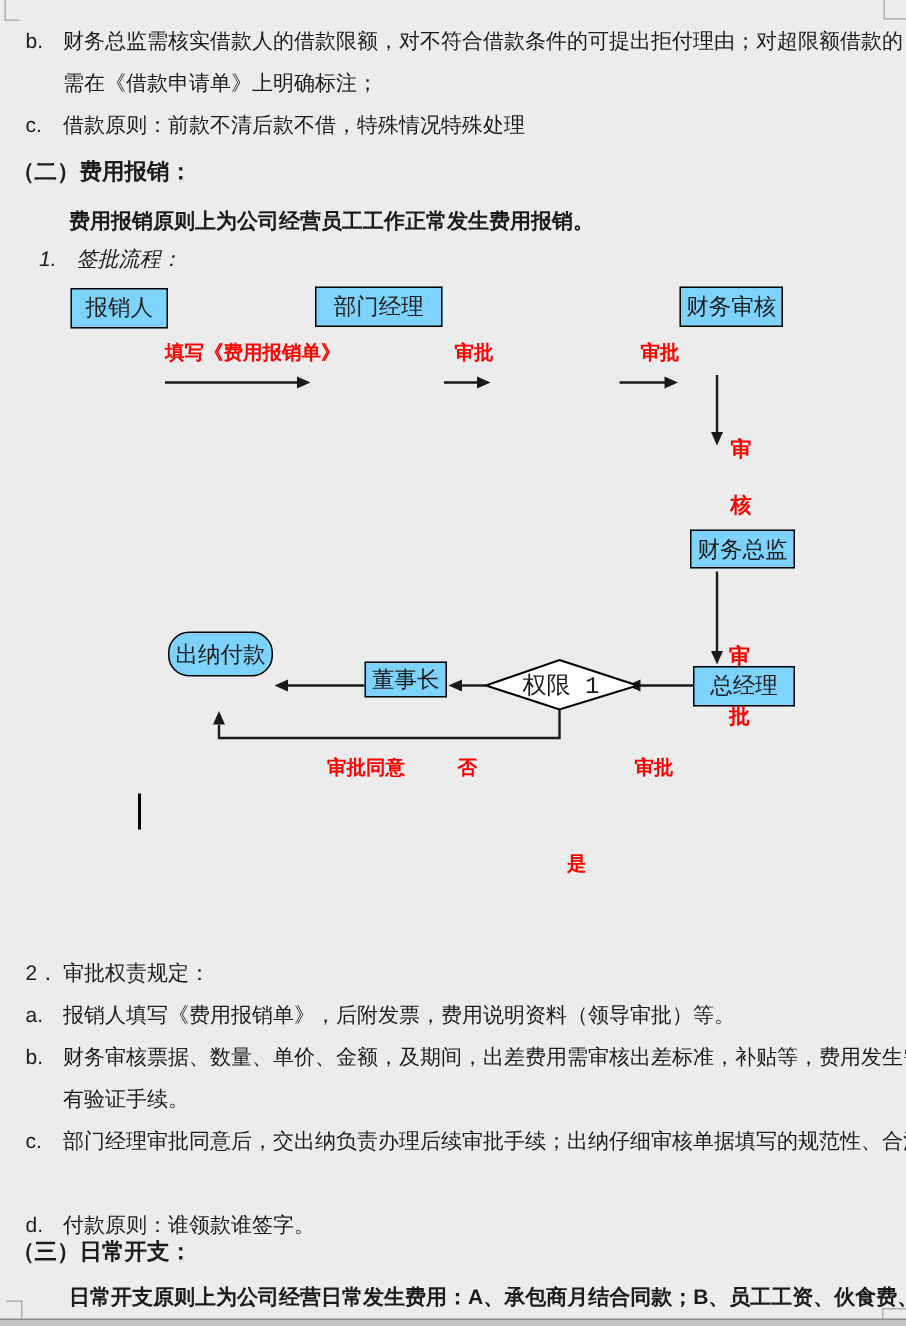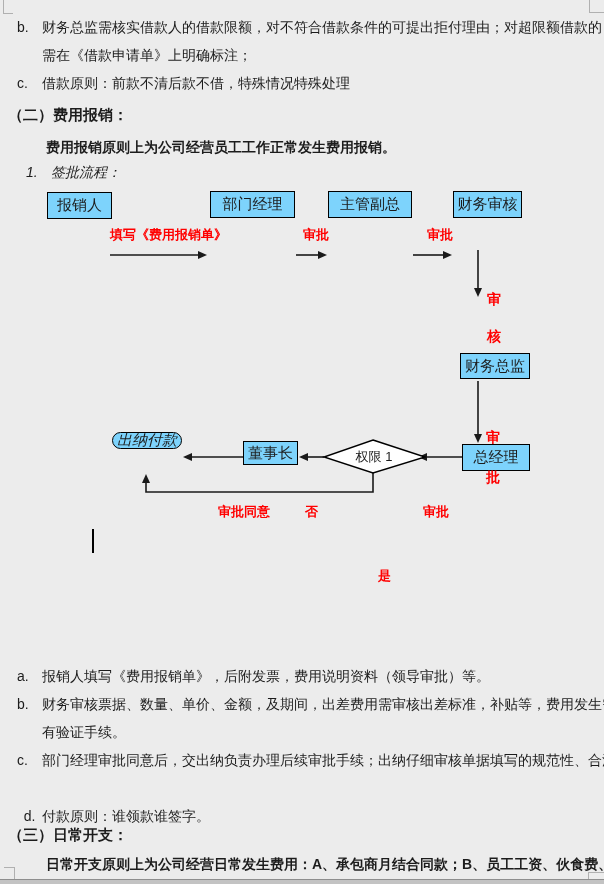--- a/index.html
+++ b/index.html
@@ -18,22 +18,22 @@
   .redlabel { position:absolute; font-size:13px; line-height:16px; color:#ff0000; font-weight:bold; white-space:nowrap; }
   .node {
     position:absolute;
     background:#7dd3fc;
     border:1.5px solid #000000;
     display:flex; align-items:center; justify-content:center;
     font-size:15px; white-space:nowrap;
   }
   .terminator { border-radius:14px; }
   .diamond-label {
-    position:absolute; font-size:13px; white-space:nowrap;
-    display:flex; align-items:center; justify-content:center;
+    position:absolute; font-size:16px; white-space:nowrap;
+    display:flex; align-items:center; justify-content:center;font-family:Liberation Mono, monospace;
   }
   svg.connectors { position:absolute; left:0; top:0; pointer-events:none; }
   .cropmark { position:absolute; }
   .cm-tl { left:3px;  top:0;      width:10px; height:14px; border-left:1px solid #b0b0b0; border-bottom:1px solid #b0b0b0; }
   .cm-tr { left:589px;top:0;      width:15px; height:13px; border-left:1px solid #b0b0b0; border-bottom:1px solid #b0b0b0; }
   .cm-bl { left:4px;  top:867px;  width:11px; height:12px; border-top:1px solid #b0b0b0; border-right:1px solid #b0b0b0; }
   .cm-br { left:588px;top:872px;  width:16px; height:8px;  border-top:1px solid #b0b0b0; border-left:1px solid #b0b0b0; }
   .page-gap { position:absolute; left:0; top:879px; width:604px; height:5px; background:#c3c3c3; border-top:1px solid #8e8e8e; }
   .text-cursor { position:absolute; left:92px; top:529px; width:2px; height:24px; background:#000; }
 </style>
@@ -81,44 +81,44 @@
       <polygon points="299,457 308,453 308,461"></polygon>
       <polygon points="183,457 192,453 192,461"></polygon>
       <polygon points="146,474 142,483 150,483"></polygon>
     </g>
 
     <polygon points="373,440 425,457 373,473 324,457" fill="#ffffff" stroke="#000000" stroke-width="1.4"></polygon>
   </svg>
 
   <div class="node" style="left:47px;top:192px;width:65px;height:27px;">报销人</div>
   <div class="node" style="left:210px;top:191px;width:85px;height:27px;">部门经理</div>
-  <div class="node" style="left:328px;top:191px;width:84px;height:27px;">主管副总</div>
   <div class="node" style="left:453px;top:191px;width:69px;height:27px;">财务审核</div>
   <div class="node" style="left:460px;top:353px;width:70px;height:26px;">财务总监</div>
   <div class="node" style="left:462px;top:444px;width:68px;height:27px;">总经理</div>
   <div class="node" style="left:243px;top:441px;width:55px;height:24px;">董事长</div>
-  <div class="node terminator" style="left:112px;top:432px;width:70px;height:17px;font-style:italic;">出纳付款</div>
+  <div class="node terminator" style="left:112px;top:421px;width:70px;height:30px;">出纳付款</div>
   <div class="diamond-label" style="left:332px;top:448px;width:84px;height:18px;">权限 1</div>
 
   <div class="redlabel" style="left:110px;top:227px;text-align:right;">填写《费用报销单》</div>
   <div class="redlabel" style="left:303px;top:227px;">审批</div>
   <div class="redlabel" style="left:427px;top:227px;">审批</div>
   <div class="redlabel" style="left:487px;top:291px;font-size:14px;">审</div>
   <div class="redlabel" style="left:487px;top:328px;font-size:14px;">核</div>
   <div class="redlabel" style="left:486px;top:429px;font-size:14px;">审</div>
   <div class="redlabel" style="left:486px;top:469px;font-size:14px;">批</div>
   <div class="redlabel" style="left:194px;top:504px;margin-left:24px;">审批同意</div>
   <div class="redlabel" style="left:305px;top:504px;">否</div>
   <div class="redlabel" style="left:423px;top:504px;">审批</div>
   <div class="redlabel" style="left:378px;top:568px;">是</div>
 
   <div class="text-cursor"></div>
 
+  <div class="line" style="left:17px;top:638px;"><span class="marker">2．</span><span>审批权责规定：</span></div>
   <div class="line" style="left:17px;top:666px;"><span class="marker">a.</span><span>报销人填写《费用报销单》，后附发票，费用说明资料（领导审批）等。</span></div>
   <div class="line" style="left:17px;top:694px;"><span class="marker">b.</span><span>财务审核票据、数量、单价、金额，及期间，出差费用需审核出差标准，补贴等，费用发生需</span></div>
   <div class="line" style="left:42px;top:722px;">有验证手续。</div>
   <div class="line" style="left:17px;top:750px;"><span class="marker">c.</span><span>部门经理审批同意后，交出纳负责办理后续审批手续；出纳仔细审核单据填写的规范性、合法</span></div>
-  <div class="line" style="left:17px;top:806px;text-align:center;"><span class="marker">d.</span><span>付款原则：谁领款谁签字。</span></div>
+  <div class="line" style="left:17px;top:806px;"><span class="marker">d.</span><span>付款原则：谁领款谁签字。</span></div>
   <div class="line bold" style="left:8px;top:825px;font-size:15px;">（三）日常开支：</div>
   <div class="line bold" style="left:46px;top:854px;">日常开支原则上为公司经营日常发生费用：A、承包商月结合同款；B、员工工资、伙食费、</div>
 
   <div class="page-gap"></div>
 </div>
 
 </body></html>

